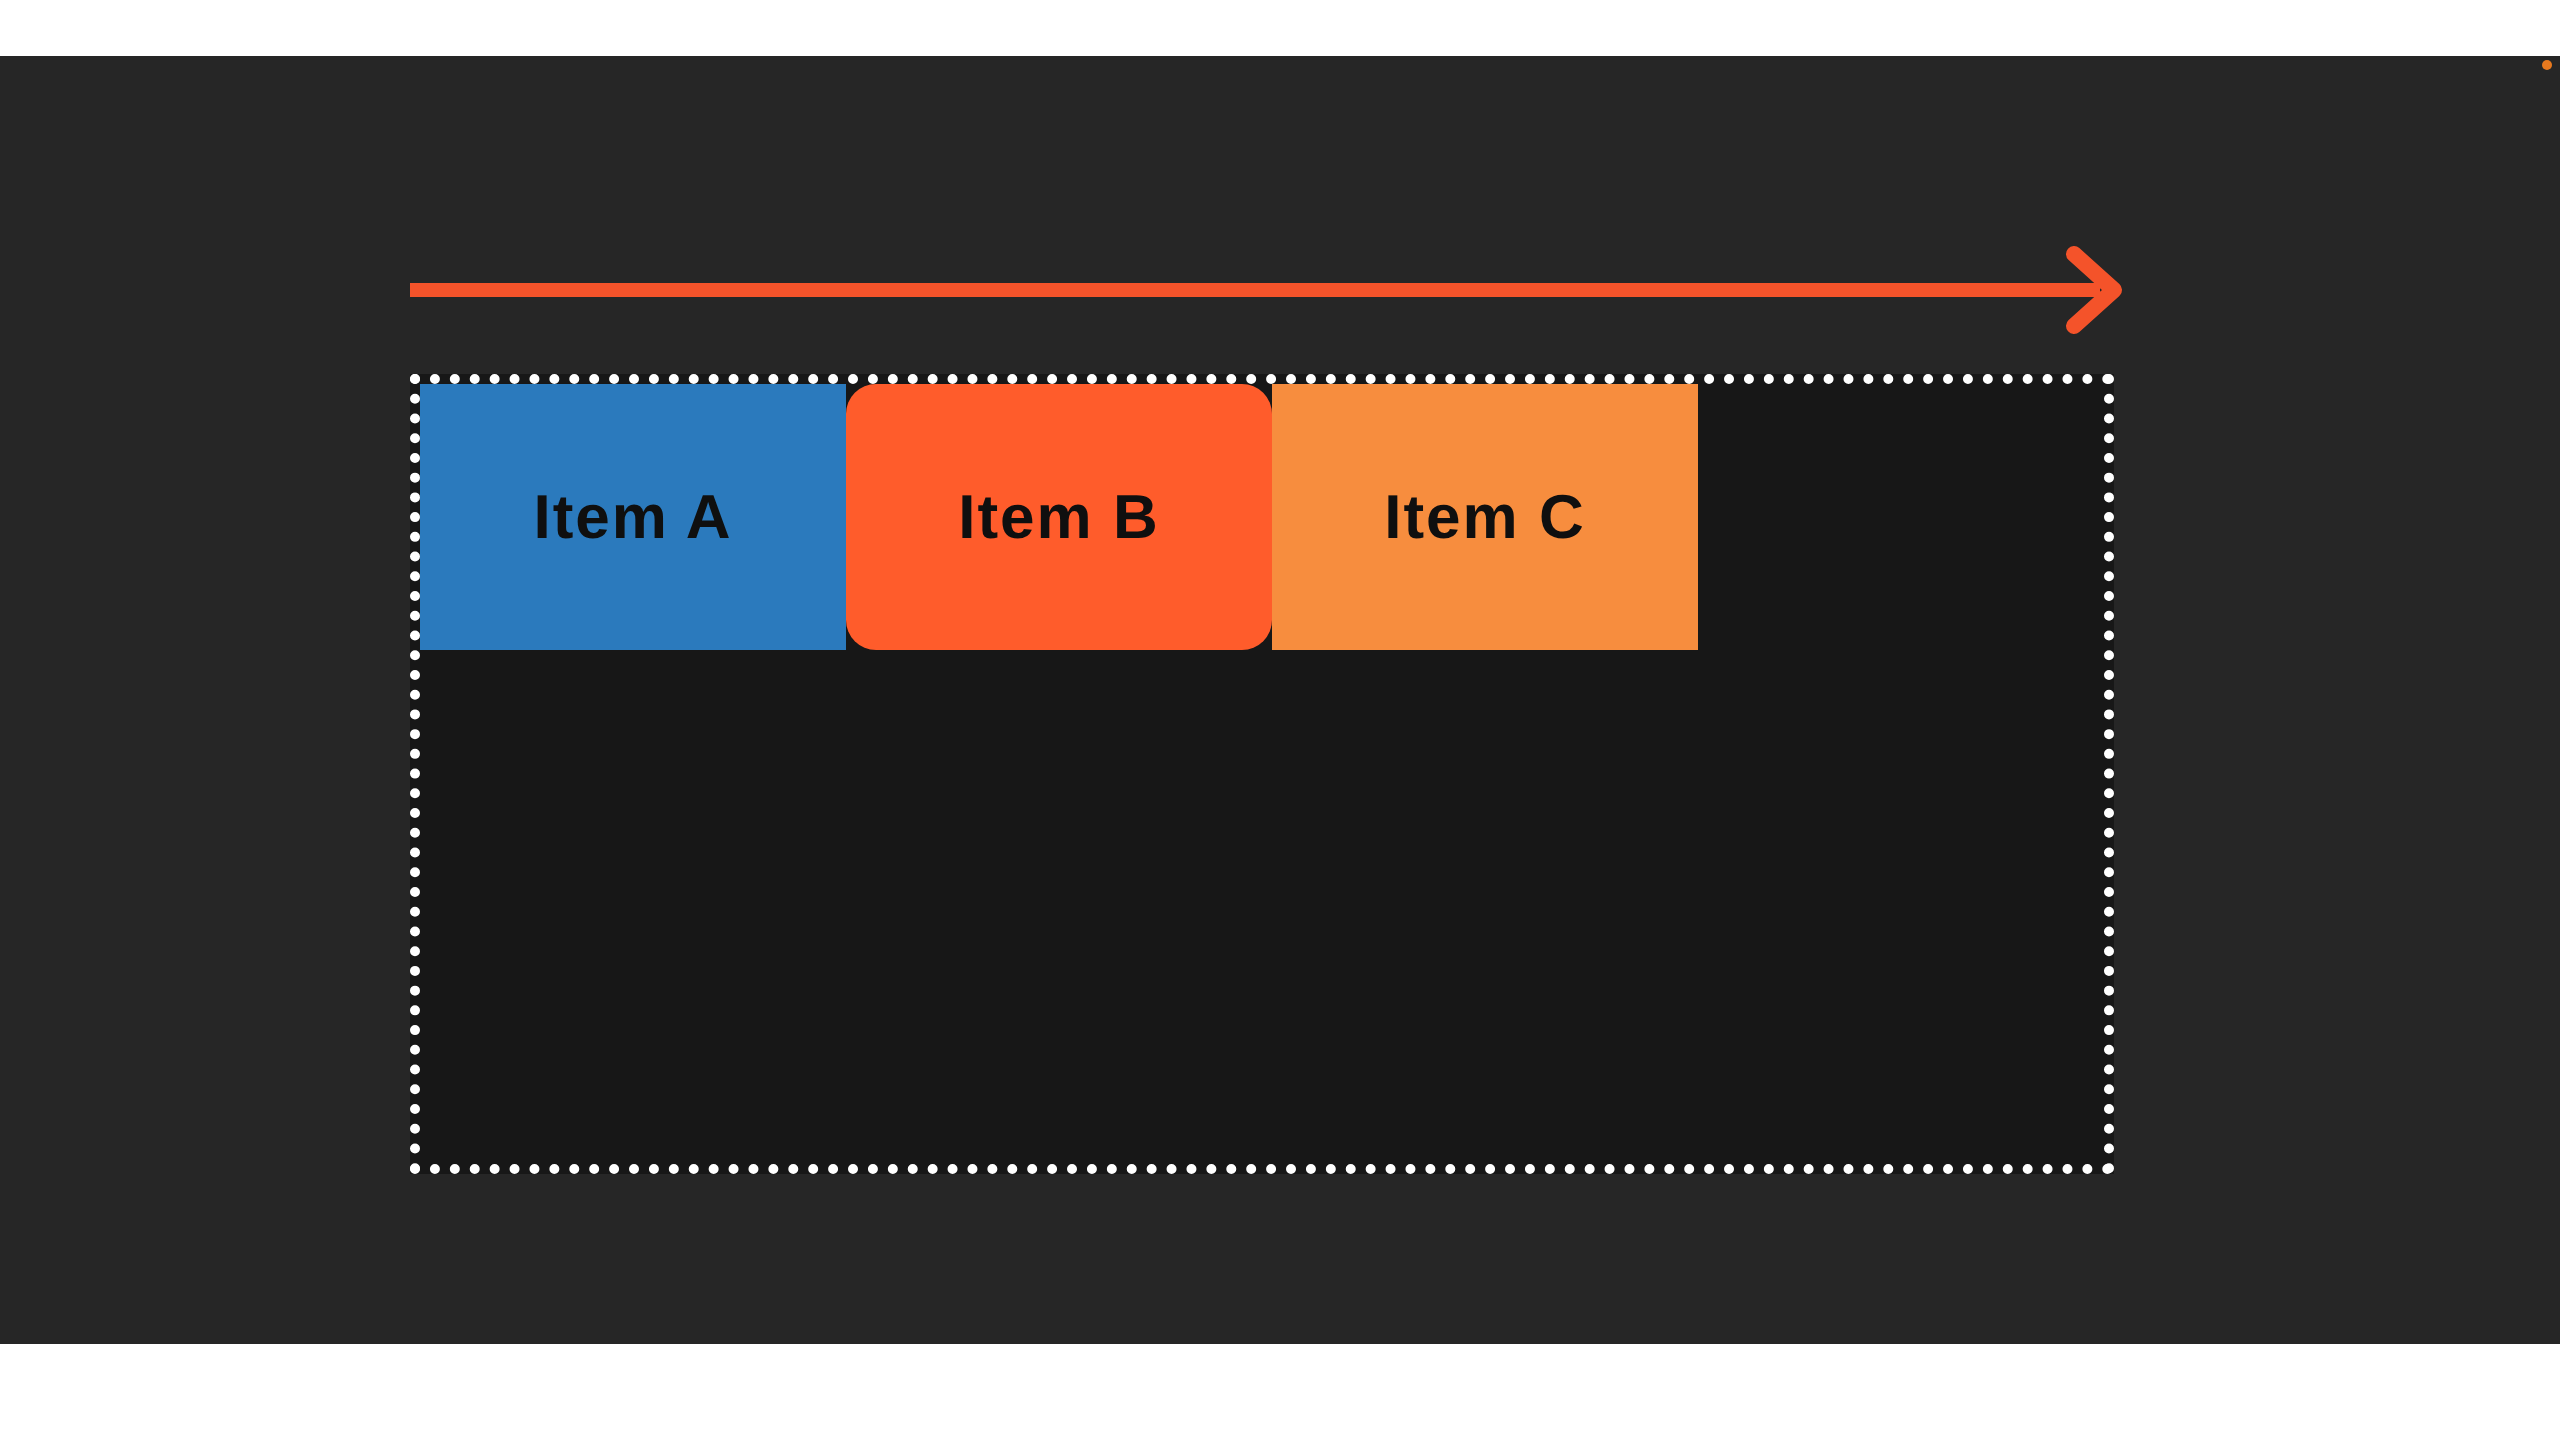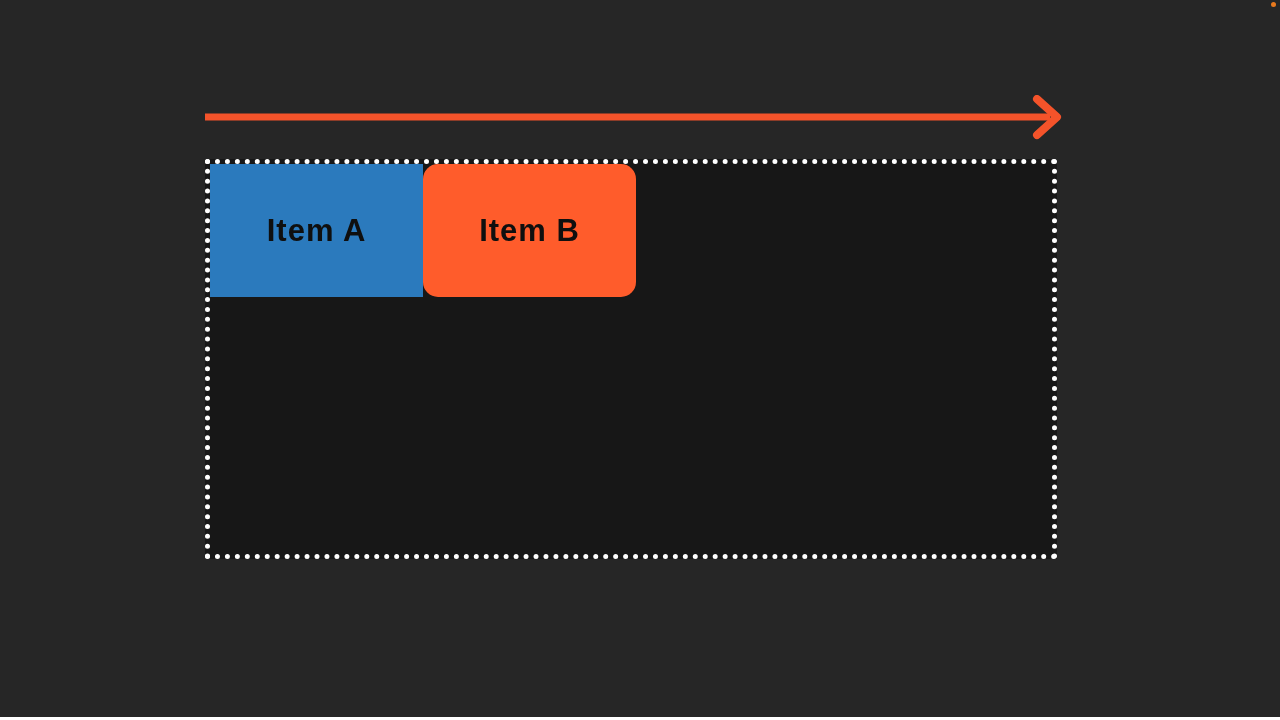--- a/index.html
+++ b/index.html
@@ -6,22 +6,23 @@
     margin: 0;
     padding: 0;
     width: 1280px;
     height: 720px;
     overflow: hidden;
     font-family: "Liberation Sans", "DejaVu Sans", sans-serif;
   }
   .stage {
     position: relative;
     width: 1280px;
-    height: 717px;
+    height: 644px;
     background: #262626;
+    margin-top: 28px;
   }
   .arrow-svg {
     position: absolute;
     left: 205px;
     top: 95px;
     width: 860px;
     height: 46px;
     display: block;
   }
   .dashed-container {
@@ -76,19 +77,22 @@
     <div class="items-row">
 
       <div class="item-box" style="background-color: rgb(43, 122, 189);">
         <span class="item-label">Item A</span>
       </div>
 
       <div class="item-box" style="background-color: rgb(255, 92, 43); border-radius: 15px;">
         <span class="item-label">Item B</span>
       </div>
 
+      <div class="item-box" style="background-color: rgb(247, 141, 62);">
+        <span class="item-label">Item C</span>
+      </div>
 
     </div>
   </div>
 
   <div class="corner-dot" style="background-color: rgb(232, 121, 30);"></div>
 
 </div>
 
 </body></html>

